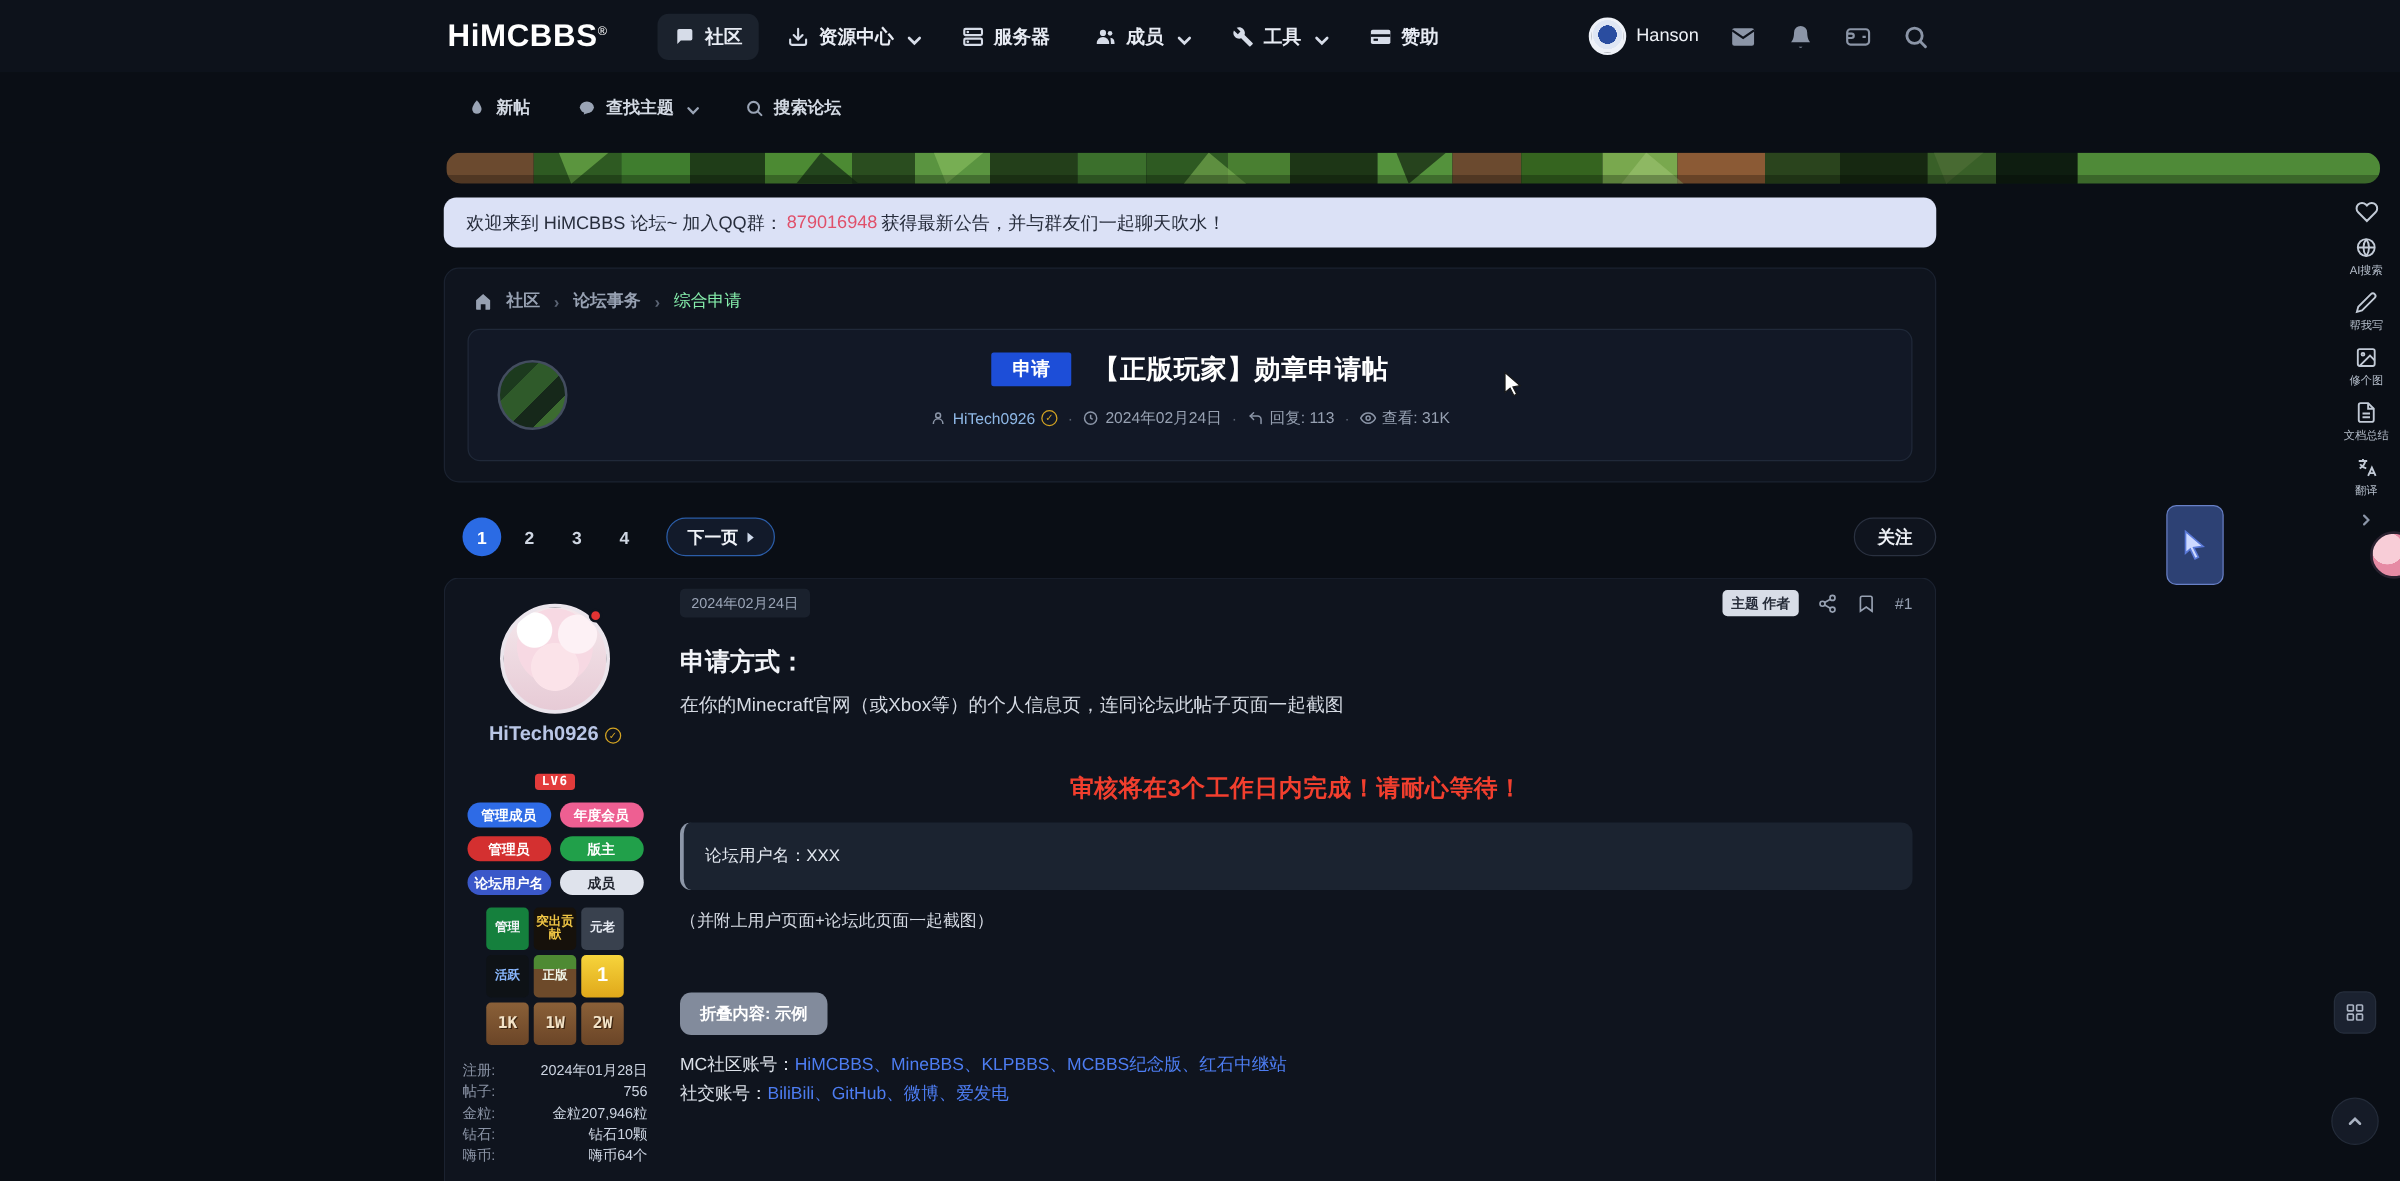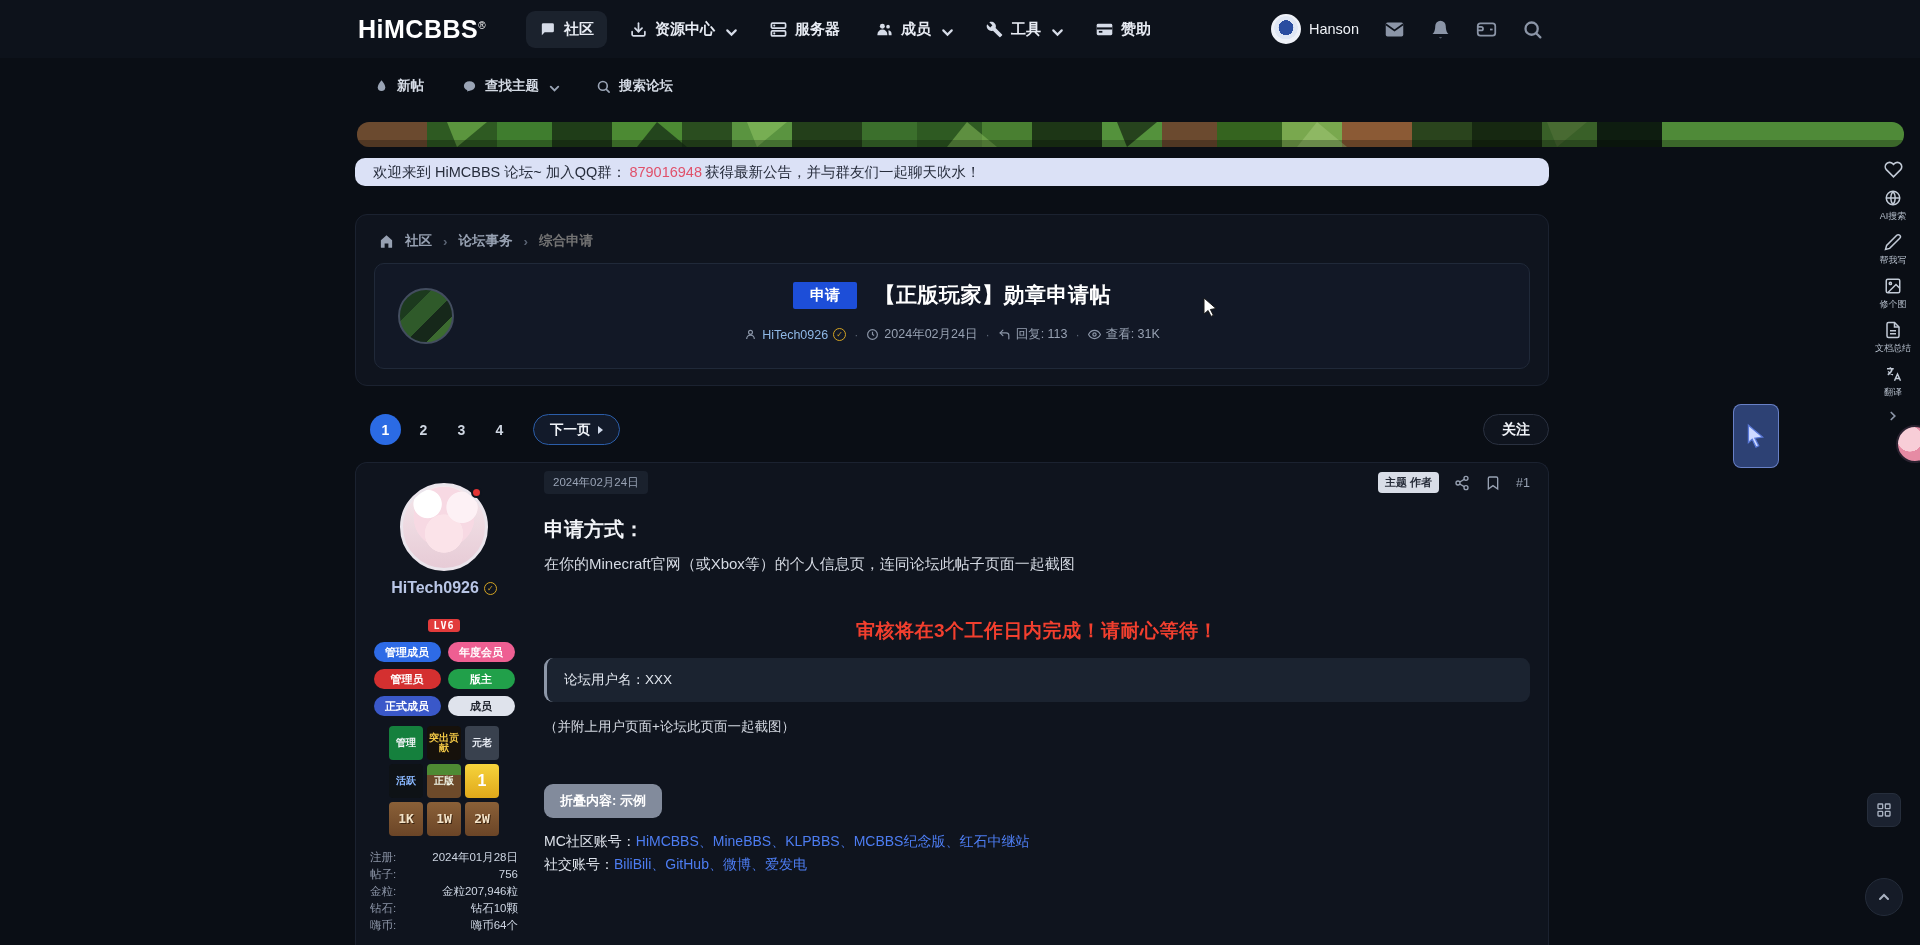--- a/index.html
+++ b/index.html
@@ -31,30 +31,30 @@
 
 
 .subnav { height:56px; display:flex; align-items:center; gap:38px; padding-left:374px; background:#0a0e15; }
 .subnav-item { display:flex; align-items:center; gap:8px; font-size:13.5px; font-weight:700; color:#d4dae4; cursor:pointer; }
 .subnav-item svg { width:15px; height:15px; color:#9aa4b5; }
 
 
 .banner-strip { position:absolute; left:357px; top:122px; width:1547px; height:25px; border-radius:12px; overflow:hidden; }
 
 
-.welcome { position:absolute; left:355px; top:158px; width:1194px; height:28px; background:#dbe1f6; border-radius:10px;
+.welcome { position:absolute; left:355px; top:158px; width:1194px; height:40px; background:#dbe1f6; border-radius:10px;
   display:flex; align-items:center; padding:0 18px; font-size:14.5px; color:#272d3c; font-weight:500; }
 .qq-number { color:#e0506a; margin:0 3px; cursor:pointer; }
 
 
 .bc-card { position:absolute; left:355px; top:214px; width:1194px; height:172px; background:#0f141e; border:1px solid #1b2230; border-radius:12px; }
 .breadcrumb { display:flex; align-items:center; gap:11px; padding:17px 0 0 23px; font-size:13.5px; color:#97a1b2; font-weight:600; }
 .breadcrumb .bc-item { cursor:pointer; }
 .breadcrumb .sep { color:#5a6373; }
-.breadcrumb .current { color:#737373; font-weight:700; }
+.breadcrumb .current { color:#86efac; font-weight:400; }
 .bc-home { width:15px; height:15px; color:#97a1b2; }
 .thread-card { position:absolute; left:18px; top:48px; right:18px; height:106px; background:#121826; border:1px solid #202939; border-radius:10px; }
 .thread-thumb { position:absolute; left:23px; top:24px; width:56px; height:56px; border-radius:50%; border:2px solid #434d5f;
   background: linear-gradient(135deg,#1c3a1e 0 30%, #2f5a2a 30% 55%, #16281a 55% 75%, #3c6b30 75%); }
 .thread-center { position:absolute; left:0; right:0; top:17px; text-align:center; }
 .type-badge { display:inline-block; background:#1d4ed8; color:#fff; font-weight:800; font-size:15px; padding:4px 17px; border-radius:2px; vertical-align:middle; margin-right:13px; }
 .thread-title { display:inline; color:#ffffff; font-weight:800; font-size:21px; vertical-align:middle; letter-spacing:.5px; cursor:default; }
 .thread-meta { position:absolute; left:0; right:0; top:62px; display:flex; justify-content:center; align-items:center; gap:8px; font-size:12.5px; color:#97a1b2; }
 .thread-meta svg { width:13px; height:13px; color:#8b95a7; }
 .meta-author { color:#8fb8e6; cursor:pointer; display:flex; align-items:center; gap:3px; }
@@ -98,21 +98,21 @@
 .post-head { display:flex; align-items:center; }
 .date-chip { background:#1a212d; color:#9aa4b6; font-size:11.5px; padding:4px 9px; border-radius:4px; }
 .head-right { margin-left:auto; display:flex; align-items:center; gap:15px; }
 .role-badge { background:#d8dde7; color:#252b38; font-size:11px; font-weight:700; padding:3px 7px; border-radius:4px; }
 .pm-icon { width:16px; height:16px; color:#97a1b2; cursor:pointer; }
 .floor-num { font-size:12.5px; color:#97a1b2; }
 .post-heading { margin-top:22px; font-size:20px; font-weight:800; color:#f2f4f8; }
 .post-body { margin-top:12px; font-size:15px; color:#d5dae3; }
 .red-center { margin-top:44px; text-align:center; font-size:19px; font-weight:800; color:#f23f2e; letter-spacing:.5px; }
 .red-left { margin-top:7px; font-size:19px; font-weight:800; color:#f23f2e; letter-spacing:.5px; }
-.quote-box { margin-top:14px; background:#1b2330; border-radius:9px; border-left:3px solid #8d97a8; height:44px; display:flex; align-items:center; padding:0 17px; font-size:13.5px; color:#e2e7ef; }
+.quote-box { margin-top:14px; background:#1b2330; border-radius:9px; border-left:3px solid #8d97a8; height:54px; display:flex; align-items:center; padding:0 17px; font-size:13.5px; color:#e2e7ef; }
 .post-note { margin-top:16px; font-size:13.5px; color:#d5dae3; }
 .collapse-btn { margin-top:48px; display:inline-flex; align-items:center; height:34px; padding:0 16px; background:#828b9c; border:none; border-radius:9px; color:#fff; font-weight:800; font-size:13px; cursor:pointer; font-family:inherit; }
 .last-edited { margin-top:22px; text-align:right; font-size:11.5px; color:#97a1b2; }
 .signature { margin-top:12px; font-size:14px; color:#dde2ea; line-height:23px; }
 .sig-link { color:#4d7df2; text-decoration:none; cursor:pointer; }
 .sig-sep { color:#4d7df2; }
 
 
 .side-toolbar { position:absolute; right:5px; top:160px; width:44px; display:flex; flex-direction:column; align-items:center; gap:10px; }
 .tool-heart { color:#c2cad6; cursor:pointer; }
@@ -406,21 +406,21 @@
     <div class="profile-name">
       <span>HiTech0926</span>
       <span class="verify">✓</span>
     </div>
     <span class="lv-badge">LV6</span>
     <div class="badge-grid">
       <span class="pbadge" style="background: rgb(46, 107, 230); color: rgb(255, 255, 255);">管理成员</span>
       <span class="pbadge" style="background: rgb(238, 95, 146); color: rgb(255, 255, 255);">年度会员</span>
       <span class="pbadge" style="background: rgb(212, 48, 48); color: rgb(255, 255, 255);">管理员</span>
       <span class="pbadge" style="background: rgb(33, 160, 74); color: rgb(255, 255, 255);">版主</span>
-      <span class="pbadge" style="background: rgb(58, 88, 201); color: rgb(255, 255, 255);">正式成员</span>
+      <span class="pbadge" style="background: rgb(58, 88, 201); color: rgb(255, 255, 255);">论坛用户名</span>
       <span class="pbadge" style="background: rgb(223, 227, 236); color: rgb(32, 36, 46);">成员</span>
     </div>
     <div class="medals">
       <span class="medal" style="background: #15803d; color: rgb(242, 244, 248);">管理</span>
       <span class="medal" style="background: rgb(22, 17, 11); color: rgb(240, 198, 69);">突出贡献</span>
       <span class="medal" style="background: rgb(57, 65, 78); color: rgb(232, 236, 244);">元老</span>
       <span class="medal" style="background: rgb(14, 18, 22); color: rgb(138, 184, 255);">活跃</span>
       <span class="medal" style="background: linear-gradient(rgb(78, 138, 51) 0%, rgb(78, 138, 51) 32%, rgb(109, 74, 42) 32%); color: rgb(240, 246, 232);">正版</span>
       <span class="medal big-num" style="background: linear-gradient(rgb(246, 212, 60), rgb(224, 168, 26)); color: rgb(255, 255, 255);">1</span>
       <span class="medal pixel" style="background: linear-gradient(rgb(138, 96, 56), rgb(107, 69, 39)); color: rgb(243, 227, 200);">1K</span>

